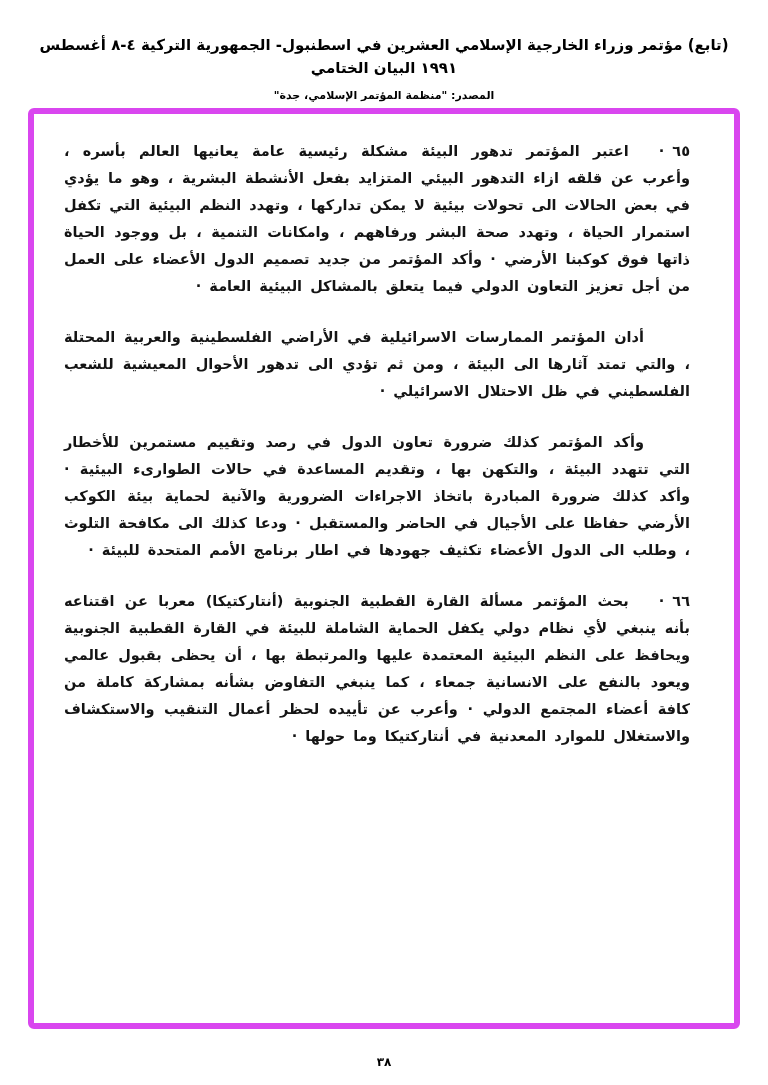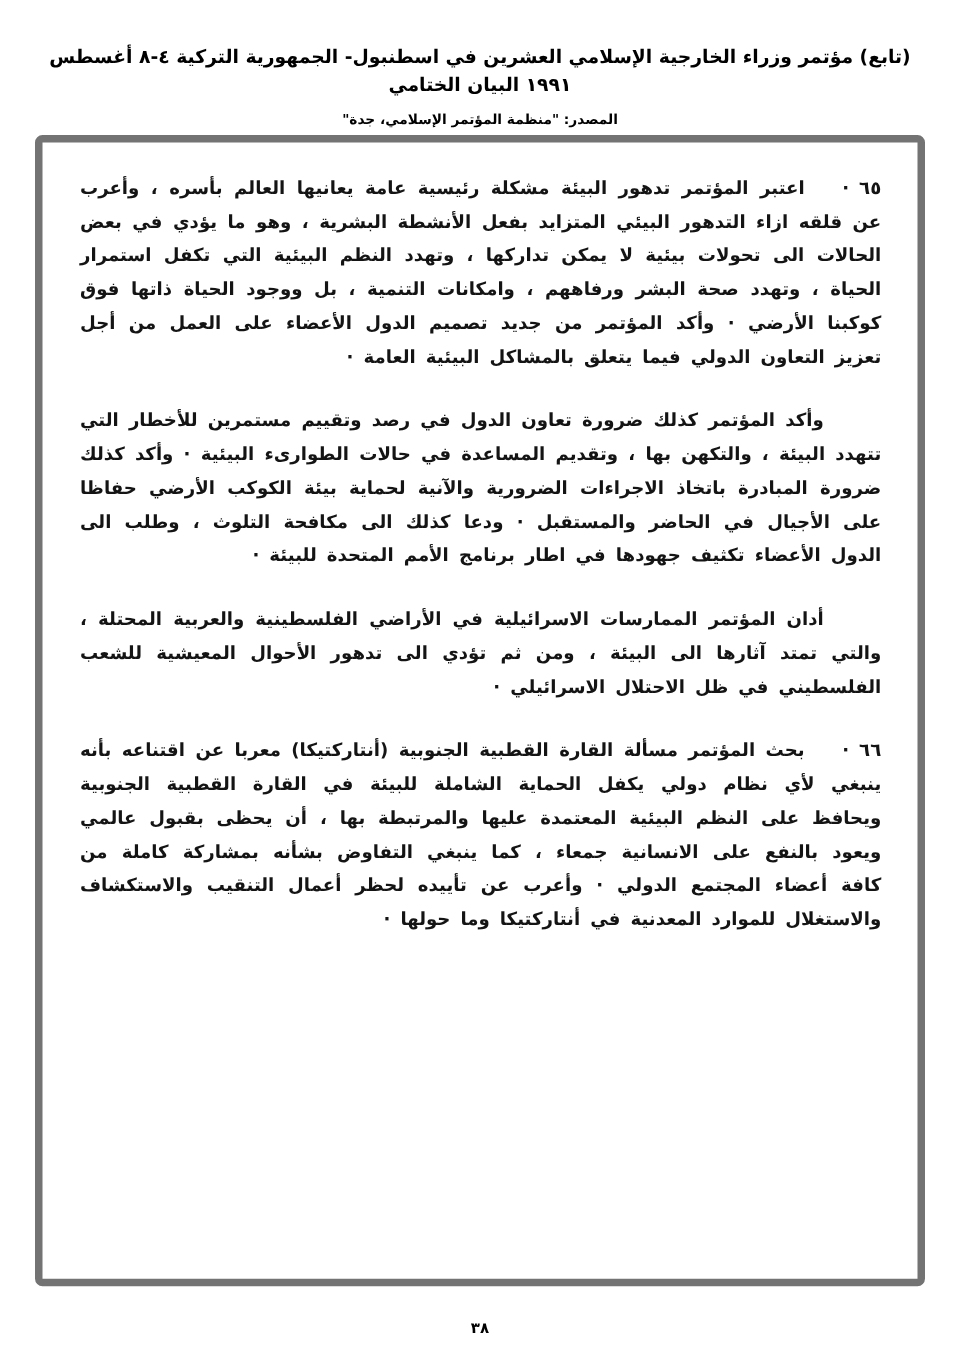--- a/index.html
+++ b/index.html
@@ -26,24 +26,24 @@
   .doc-source{
     margin-top:10px;
     font-size:11px;
     font-weight:bold;
     color:#000000;
   }
   .green-frame{
     position:absolute;
     left:28px;right:28px;
     top:108px;bottom:56px;
-    border:6px solid #737373;
+    border:6px solid #d946ef;
     border-radius:6px;
     background:#ffffff;
-    padding:24px 29px 20px 30px;
+    padding:24px 44px 20px 30px;
     box-sizing:border-box;
     overflow:hidden;
   }
   .para{
     margin:0 0 24px 0;
     font-size:14.5px;
     font-weight:600;
     color:#141414;
     line-height:27px;
     text-align:justify;
@@ -78,25 +78,25 @@
     <div class="doc-source">المصدر: "منظمة المؤتمر الإسلامي، جدة"</div>
   </div>
 
   <div class="green-frame">
 
     <p class="para">
       <span class="para-num">٦٥ ·</span><span>اعتبر المؤتمر تدهور البيئة مشكلة رئيسية عامة يعانيها العالم بأسره ، وأعرب عن قلقه ازاء التدهور البيئي المتزايد بفعل الأنشطة البشرية ، وهو ما يؤدي في بعض الحالات الى تحولات بيئية لا يمكن تداركها ، وتهدد النظم البيئية التي تكفل استمرار الحياة ، وتهدد صحة البشر ورفاههم ، وامكانات التنمية ، بل ووجود الحياة ذاتها فوق كوكبنا الأرضي · وأكد المؤتمر من جديد تصميم الدول الأعضاء على العمل من أجل تعزيز التعاون الدولي فيما يتعلق بالمشاكل البيئية العامة ·</span>
     </p>
 
     <p class="para indent">
-      <span>وأكد المؤتمر كذلك ضرورة تعاون الدول في رصد وتقييم مستمرين للأخطار التي تتهدد البيئة ، والتكهن بها ، وتقديم المساعدة في حالات الطوارىء البيئية · وأكد كذلك ضرورة المبادرة باتخاذ الاجراءات الضرورية والآنية لحماية بيئة الكوكب الأرضي حفاظا على الأجيال في الحاضر والمستقبل · ودعا كذلك الى مكافحة التلوث ، وطلب الى الدول الأعضاء تكثيف جهودها في اطار برنامج الأمم المتحدة للبيئة ·</span>
+      <span>أدان المؤتمر الممارسات الاسرائيلية في الأراضي الفلسطينية والعربية المحتلة ، والتي تمتد آثارها الى البيئة ، ومن ثم تؤدي الى تدهور الأحوال المعيشية للشعب الفلسطيني في ظل الاحتلال الاسرائيلي ·</span>
     </p>
 
     <p class="para indent">
-      <span>أدان المؤتمر الممارسات الاسرائيلية في الأراضي الفلسطينية والعربية المحتلة ، والتي تمتد آثارها الى البيئة ، ومن ثم تؤدي الى تدهور الأحوال المعيشية للشعب الفلسطيني في ظل الاحتلال الاسرائيلي ·</span>
+      <span>وأكد المؤتمر كذلك ضرورة تعاون الدول في رصد وتقييم مستمرين للأخطار التي تتهدد البيئة ، والتكهن بها ، وتقديم المساعدة في حالات الطوارىء البيئية · وأكد كذلك ضرورة المبادرة باتخاذ الاجراءات الضرورية والآنية لحماية بيئة الكوكب الأرضي حفاظا على الأجيال في الحاضر والمستقبل · ودعا كذلك الى مكافحة التلوث ، وطلب الى الدول الأعضاء تكثيف جهودها في اطار برنامج الأمم المتحدة للبيئة ·</span>
     </p>
 
     <p class="para">
       <span class="para-num">٦٦ ·</span><span>بحث المؤتمر مسألة القارة القطبية الجنوبية (أنتاركتيكا) معربا عن اقتناعه بأنه ينبغي لأي نظام دولي يكفل الحماية الشاملة للبيئة في القارة القطبية الجنوبية ويحافظ على النظم البيئية المعتمدة عليها والمرتبطة بها ، أن يحظى بقبول عالمي ويعود بالنفع على الانسانية جمعاء ، كما ينبغي التفاوض بشأنه بمشاركة كاملة من كافة أعضاء المجتمع الدولي · وأعرب عن تأييده لحظر أعمال التنقيب والاستكشاف والاستغلال للموارد المعدنية في أنتاركتيكا وما حولها ·</span>
     </p>
 
   </div>
 
   <div class="page-number">٣٨</div>
 

